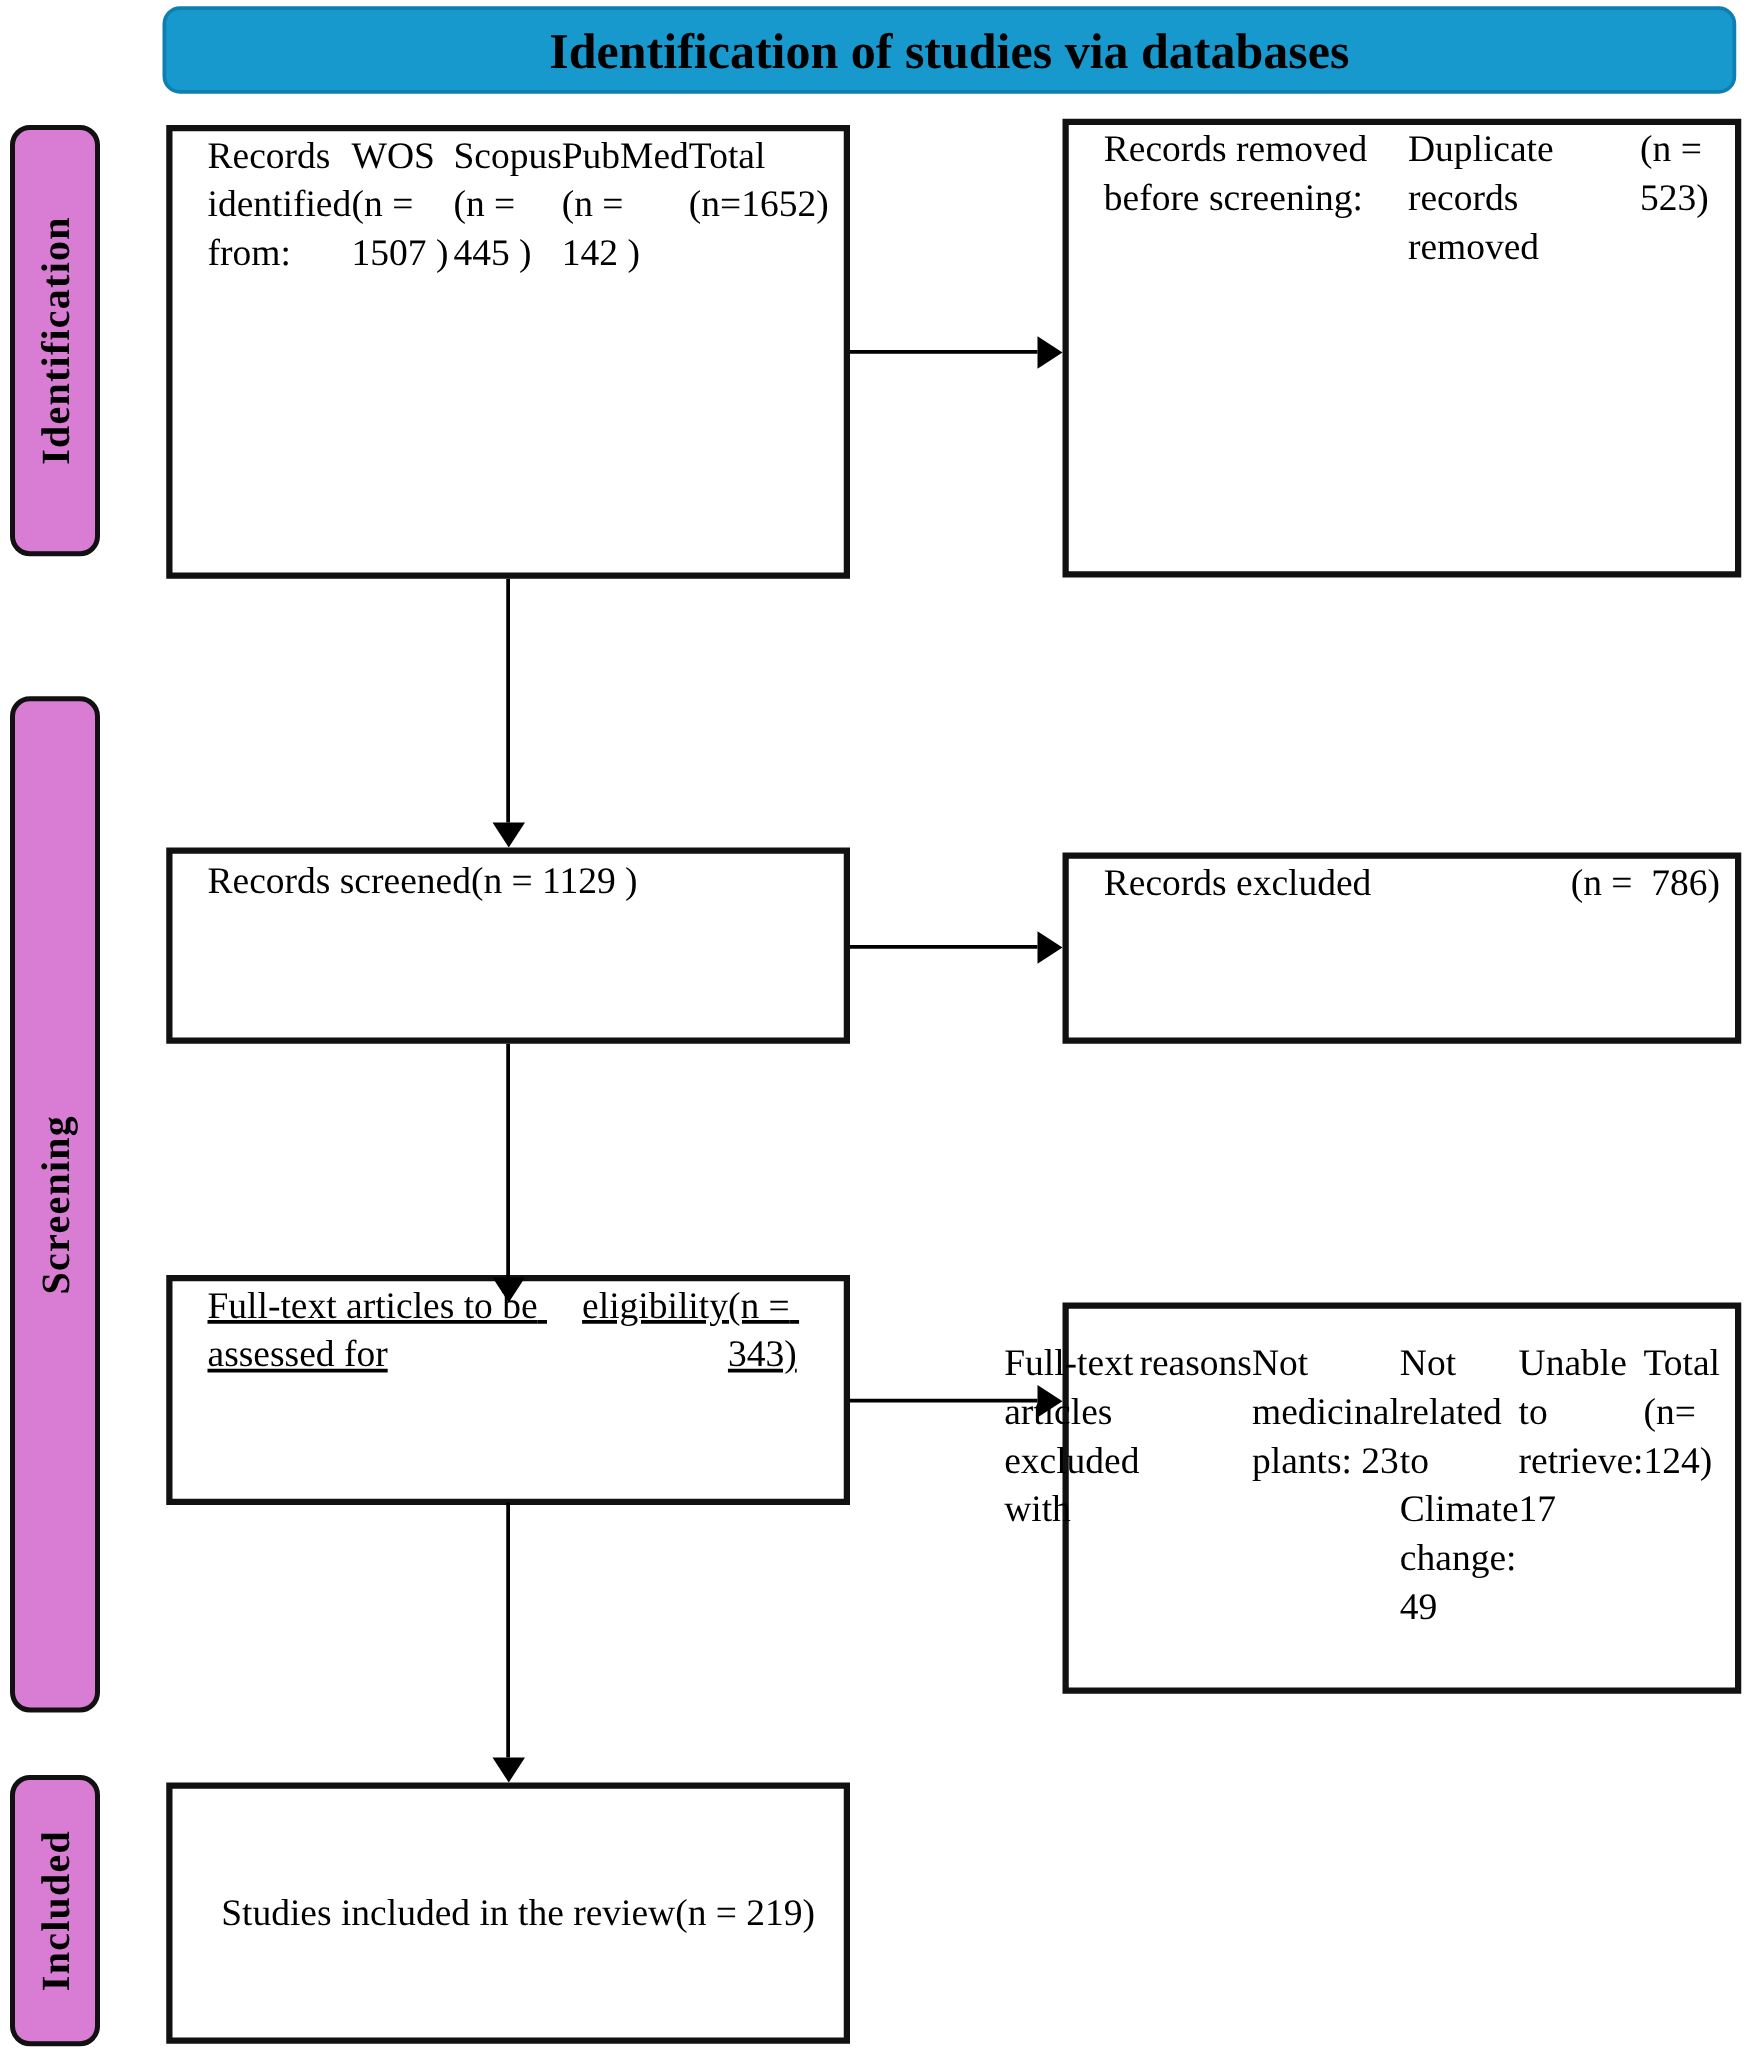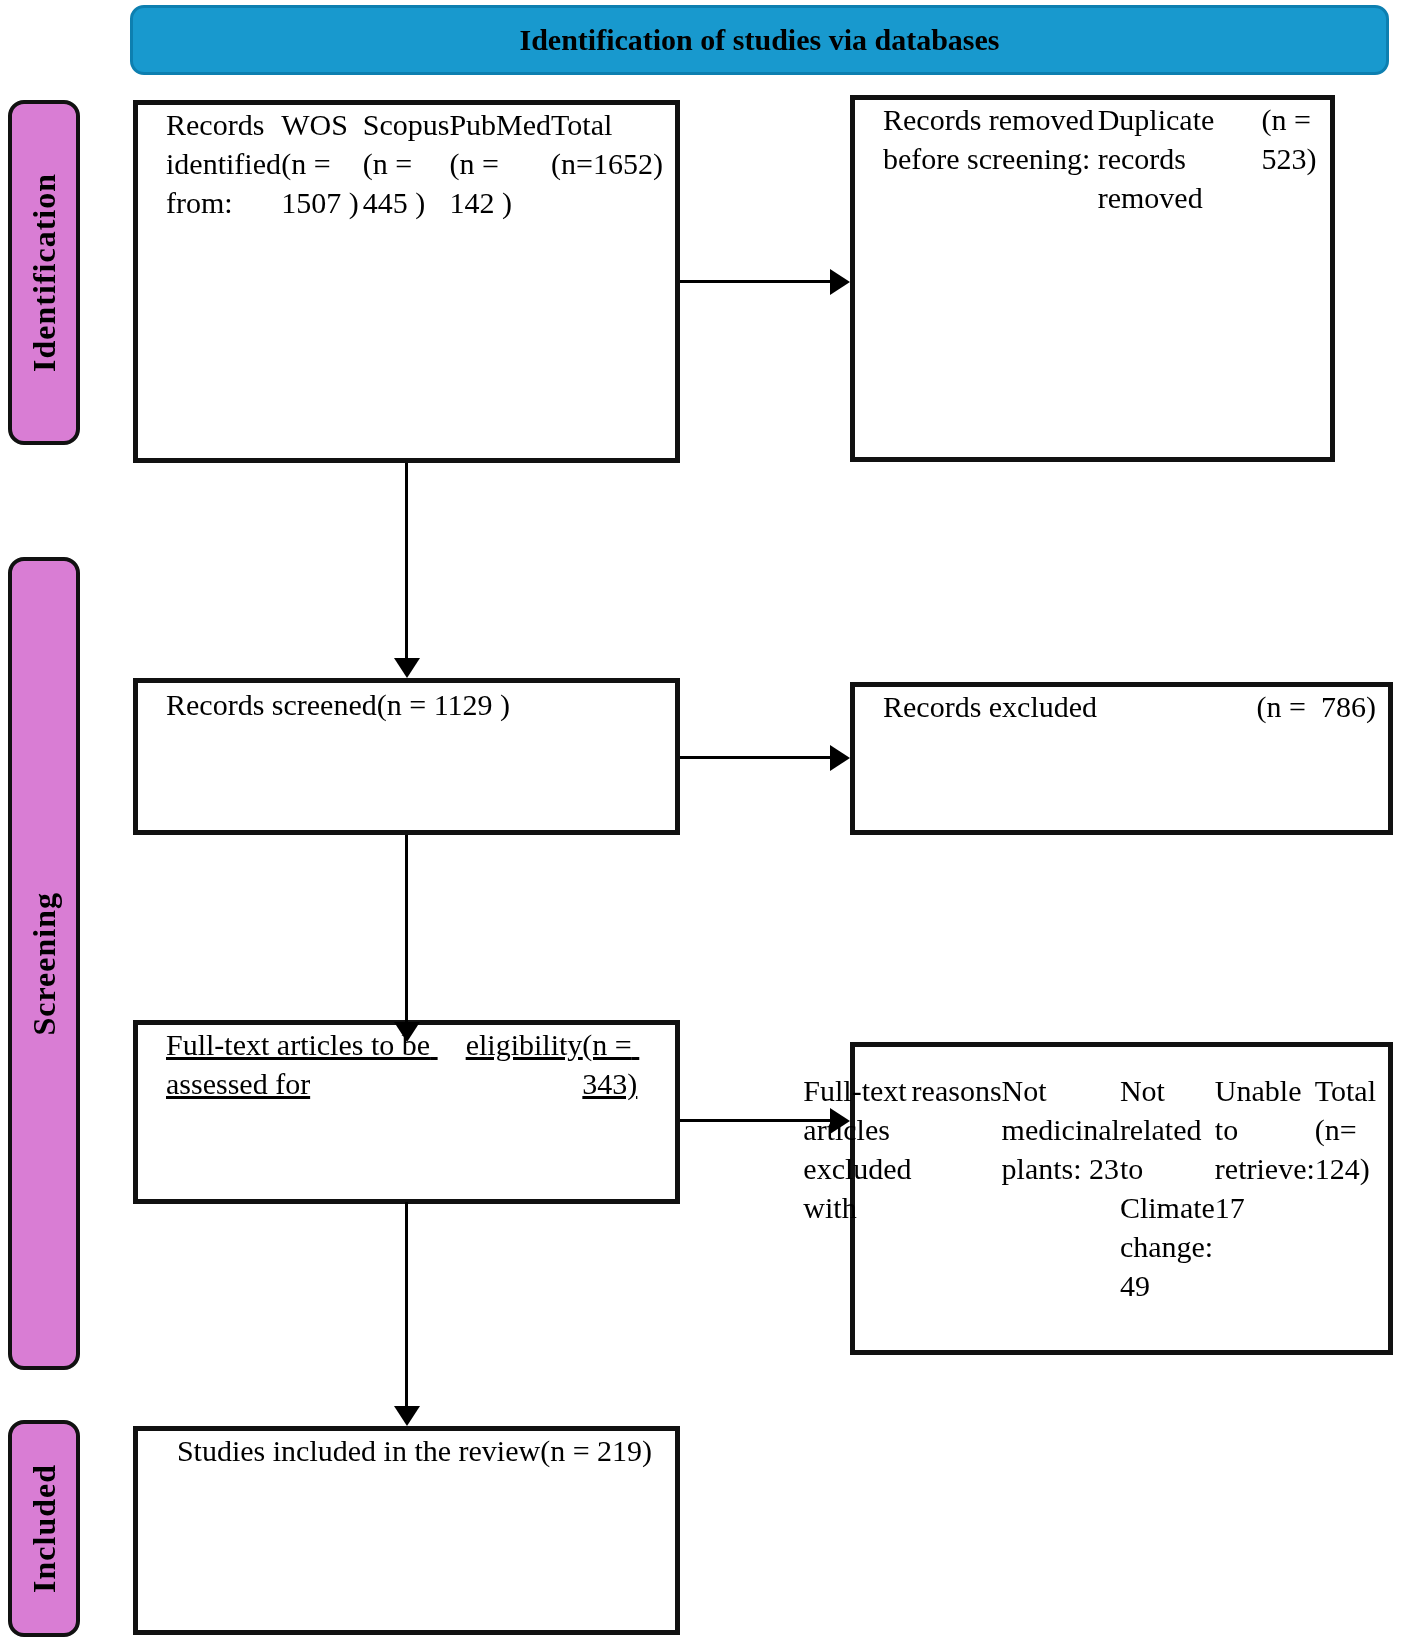--- a/index.html
+++ b/index.html
@@ -12,21 +12,21 @@
   }
   .header{
     position:absolute;left:130px;top:5px;width:1259px;height:70px;
     background:var(--header-bg,#1899CE);
     border:3px solid var(--header-border,#0D7FB0);
     border-radius:14px;
     box-sizing:border-box;
     display:flex;align-items:center;justify-content:center;
   }
   .header span{
-    font-weight:bold;font-size:30px;color:#000;
+    font-weight:bold;font-size:40px;color:#000;
   }
   .stage{
     position:absolute;left:8px;width:72px;
     background:var(--stage-bg,#D97DD4);
     border:4px solid #111;
     border-radius:16px;
     box-sizing:border-box;
     display:flex;align-items:center;justify-content:center;
   }
   .stage span{
@@ -45,26 +45,26 @@
     border:5px solid #111;
     box-sizing:border-box;
     display:flex;flex-direction:row;justify-content:center;
     padding-left:28px;padding-right:12px;
     font-size:30px;line-height:39px;
     white-space:pre-wrap;
   }
   .box.align-top{justify-content:flex-start;padding-top:2px;}
   .box.pad-lower{justify-content:flex-end;padding-top:24px;}
   .box-records-identified{left:133px;top:100px;width:547px;height:363px;}
-  .box-records-removed{left:850px;top:95px;width:485px;height:367px;}
+  .box-records-removed{left:850px;top:95px;width:543px;height:367px;}
   .box-records-screened{left:133px;top:678px;width:547px;height:157px;}
   .box-records-excluded{left:850px;top:682px;width:543px;height:153px;justify-content:space-between;}
   .box-fulltext-assessed{left:133px;top:1020px;width:547px;height:184px;text-decoration:underline;}
   .box-fulltext-excluded{left:850px;top:1042px;width:543px;height:313px;}
-  .box-studies-included{left:133px;top:1426px;width:547px;height:209px;}
+  .box-studies-included{left:133px;top:1426px;width:547px;height:209px;align-items:center;}
   .varrow{
     position:absolute;width:3px;background:#000;
   }
   .varrow::after{
     content:'';position:absolute;left:50%;bottom:-20px;
     transform:translateX(-50%);
     border-left:13px solid transparent;
     border-right:13px solid transparent;
     border-top:20px solid #000;
   }

